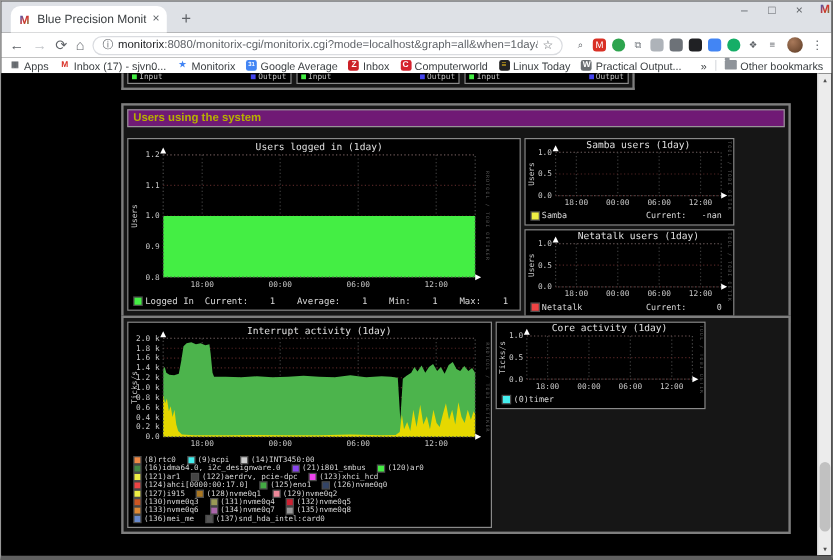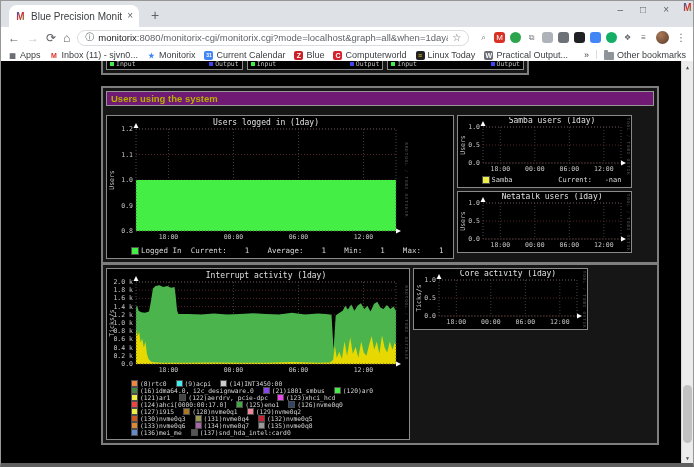--- a/index.html
+++ b/index.html
@@ -34,21 +34,21 @@
   .urlstar { color:#5f6368; font-size:10px; }
   .extrow { display:flex; align-items:center; gap:5px; margin-left:2px; }
   .exticon { width:11px; height:11px; border-radius:3px; display:flex;
     align-items:center; justify-content:center; font-size:8px; }
   .avatar { width:13px; height:13px; border-radius:50%;
     background:radial-gradient(circle at 35% 30%, #a9795a, #5a3a24); }
   .menu-dots { color:#5f6368; font-size:10px; }
   
   .bookmarksbar { height:13px; background:#fff; display:flex; align-items:center;
     padding:0 7px; gap:9px; font-size:9px; color:#3c4043; white-space:nowrap; overflow:hidden; }
-  .bmitem { display:flex; align-items:flex-end; gap:3px; }
+  .bmitem { display:flex; align-items:flex-start; gap:3px; }
   .bmicon { width:9px; height:9px; border-radius:2px; display:flex; align-items:center;
     justify-content:center; font-size:7px; line-height:9px; font-weight:bold; }
   .bm-right { margin-left:auto; display:flex; align-items:center; gap:7px; }
   .bm-sep { width:1px; height:9px; background:#dadce0; }
   .folder { width:10px; height:8px; background:#8f949a; border-radius:1px; position:relative; }
   .folder:before { content:""; position:absolute; top:-2px; left:0; width:4px; height:2px;
     background:#8f949a; border-radius:1px 1px 0 0; }
   
   .page { position:relative; height:402px; background:#000; overflow:hidden;
     font-family:"DejaVu Sans Mono", monospace; }
@@ -56,21 +56,21 @@
     border:2px solid #7e7e7e; background:#161616; padding:3px; }
   .sec-header { border:1px solid #969696; background:#701a75; color:#b6b000;
     font:bold 9.5px "Liberation Sans", sans-serif; padding:1px 4px; margin-bottom:9px; }
   .sec-body { display:flex; gap:3px; align-items:flex-start; }
   .col { display:flex; flex-direction:column; gap:3px; }
   .chartbox { border:1px solid #8a8a8a; background:#000; padding:1px; }
   .chartbox svg { display:block; }
   svg .tick { font:6.5px "DejaVu Sans Mono", monospace; fill:#c8c8c8; }
   svg .gtitle { font:8px "DejaVu Sans Mono", monospace; fill:#e0e0e0; }
   svg .wm { font:4px "DejaVu Sans Mono", monospace; fill:#5a5a5a; letter-spacing:1px; }
-  .legend { padding:1px 4px 2px; color:#d8d8d8; font-size:7.5px;margin-left:20px; }
+  .legend { padding:1px 4px 2px; color:#d8d8d8; font-size:7.5px; }
   .legend-sm { font-size:7px; }
   .legend-multi { font-size:6.3px; line-height:7px; padding-top:2px; }
   .lrow { display:flex; align-items:center; gap:9px; }
   .legend-multi .lrow { gap:10px; }
   .lrow.spread { justify-content:space-between; padding-right:4px; }
   .litem { display:flex; align-items:center; gap:3px; white-space:nowrap; }
   .lsq { width:6px; height:6px; outline:1px solid rgba(255,255,255,.3); flex:none; }
   .legend-multi .lsq { width:5px; height:5px; }
   .lstats { white-space:pre; }
   
@@ -158,33 +158,33 @@
   </div>
 
   <div class="bookmarksbar">
     <span id="bmitems" style="display:flex;align-items:center;gap:9px;">
         <span class="bmitem">
           <span class="bmicon" style="color: rgb(95, 99, 104);">▦</span>
           <span>Apps</span>
         </span>
         <span class="bmitem">
           <span class="bmicon" style="color: rgb(217, 48, 37);">M</span>
-          <span>Inbox (11) - sjvn0...</span>
+          <span>Inbox (17) - sjvn0...</span>
         </span>
         <span class="bmitem">
           <span class="bmicon" style="color: rgb(66, 133, 244);">★</span>
           <span>Monitorix</span>
         </span>
         <span class="bmitem">
           <span class="bmicon" style="background: rgb(66, 133, 244); color: rgb(255, 255, 255); font-size: 5px;">31</span>
-          <span>Current Calendar</span>
+          <span>Google Average</span>
         </span>
         <span class="bmitem">
           <span class="bmicon" style="background: rgb(204, 32, 39); color: rgb(255, 255, 255);">Z</span>
-          <span>Blue</span>
+          <span>Inbox</span>
         </span>
         <span class="bmitem">
           <span class="bmicon" style="background: rgb(213, 35, 46); color: rgb(255, 255, 255);">C</span>
           <span>Computerworld</span>
         </span>
         <span class="bmitem">
           <span class="bmicon" style="background: rgb(34, 34, 34); color: rgb(245, 197, 24);">≡</span>
           <span>Linux Today</span>
         </span>
         <span class="bmitem">
@@ -333,20 +333,29 @@
                 <text x="41.3" y="54" text-anchor="middle" class="tick">18:00</text>
                 <text x="75.8" y="54" text-anchor="middle" class="tick">00:00</text>
                 <text x="110.3" y="54" text-anchor="middle" class="tick">06:00</text>
                 <text x="144.8" y="54" text-anchor="middle" class="tick">12:00</text>
                 <polygon points="24,4 21.5,9 26.5,9" fill="#fff"></polygon>
                 <polygon points="167,46 162,43.5 162,48.5" fill="#fff"></polygon>
                 <text x="93" y="6" text-anchor="middle" class="gtitle" font-size="7">Netatalk users  (1day)</text>
                 <text x="6" y="28" class="tick" text-anchor="middle" transform="rotate(-90 6 28)">Users</text>
                 <text x="168" y="28" class="wm" text-anchor="middle" transform="rotate(90 168 28)">RRDTOOL / TOBI OETIKER</text>
               </svg>
+            <div class="legend legend-sm">
+                <div class="lrow spread">
+                  <span class="litem">
+                    <span class="lsq" style="background: rgb(238, 68, 68);"></span>
+                    <span>Netatalk</span>
+                  </span>
+                  <span class="lstats">Current:      0</span>
+                </div>
+              </div>
           </div>
         </div>
       </div>
     </div>
 
     <div class="section" style="top:202px;">
       <div class="sec-body">
         <div class="chartbox">
           <svg width="300" height="108" viewBox="0 0 300 108">
               <rect width="300" height="108" fill="#000"></rect>
@@ -518,20 +527,28 @@
                 <text x="41.3" y="54" text-anchor="middle" class="tick">18:00</text>
                 <text x="75.8" y="54" text-anchor="middle" class="tick">00:00</text>
                 <text x="110.3" y="54" text-anchor="middle" class="tick">06:00</text>
                 <text x="144.8" y="54" text-anchor="middle" class="tick">12:00</text>
                 <polygon points="24,4 21.5,9 26.5,9" fill="#fff"></polygon>
                 <polygon points="167,46 162,43.5 162,48.5" fill="#fff"></polygon>
                 <text x="93" y="6" text-anchor="middle" class="gtitle" font-size="7">Core activity  (1day)</text>
                 <text x="6" y="28" class="tick" text-anchor="middle" transform="rotate(-90 6 28)">Ticks/s</text>
                 <text x="168" y="28" class="wm" text-anchor="middle" transform="rotate(90 168 28)">RRDTOOL / TOBI OETIKER</text>
               </svg>
+            <div class="legend legend-sm">
+                <div class="lrow spread">
+                  <span class="litem">
+                    <span class="lsq" style="background: rgb(68, 238, 238);"></span>
+                    <span>(0)timer</span>
+                  </span>
+                </div>
+              </div>
           </div>
         </div>
       </div>
     </div>
 
     <div class="scrollbar">
       <div class="sb-btn">▲</div>
       <div class="sb-thumb"></div>
       <div class="sb-btn bottom">▼</div>
     </div>

